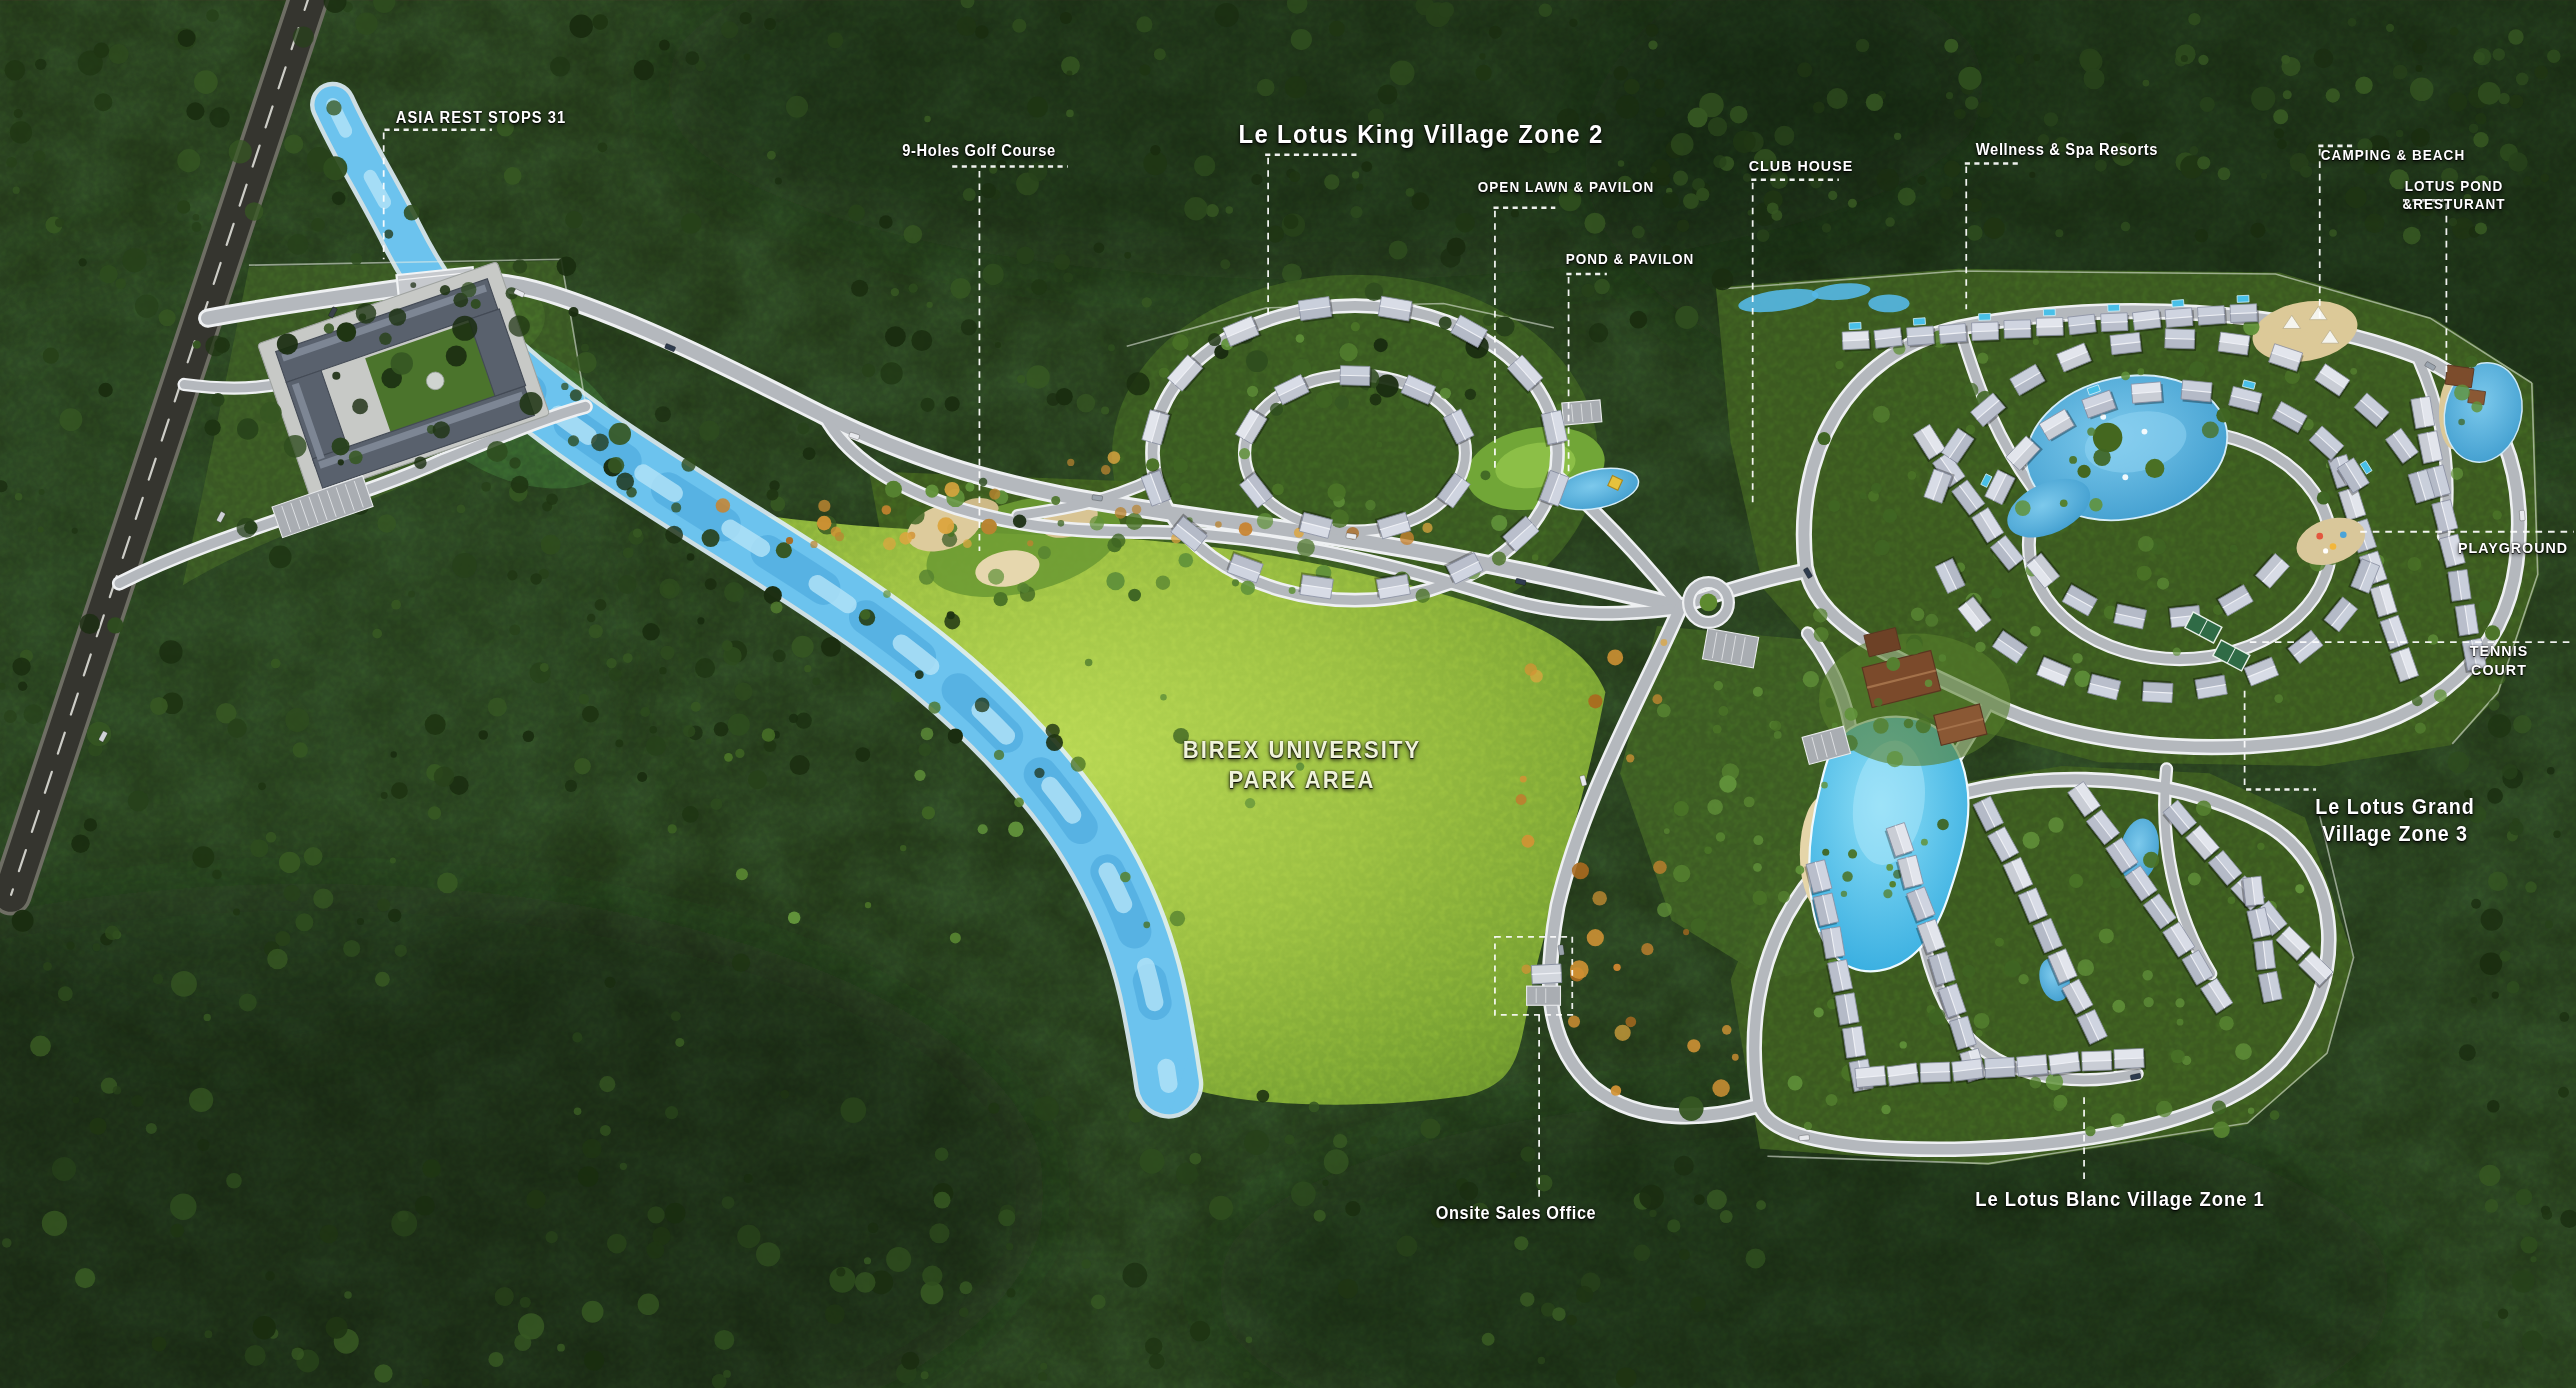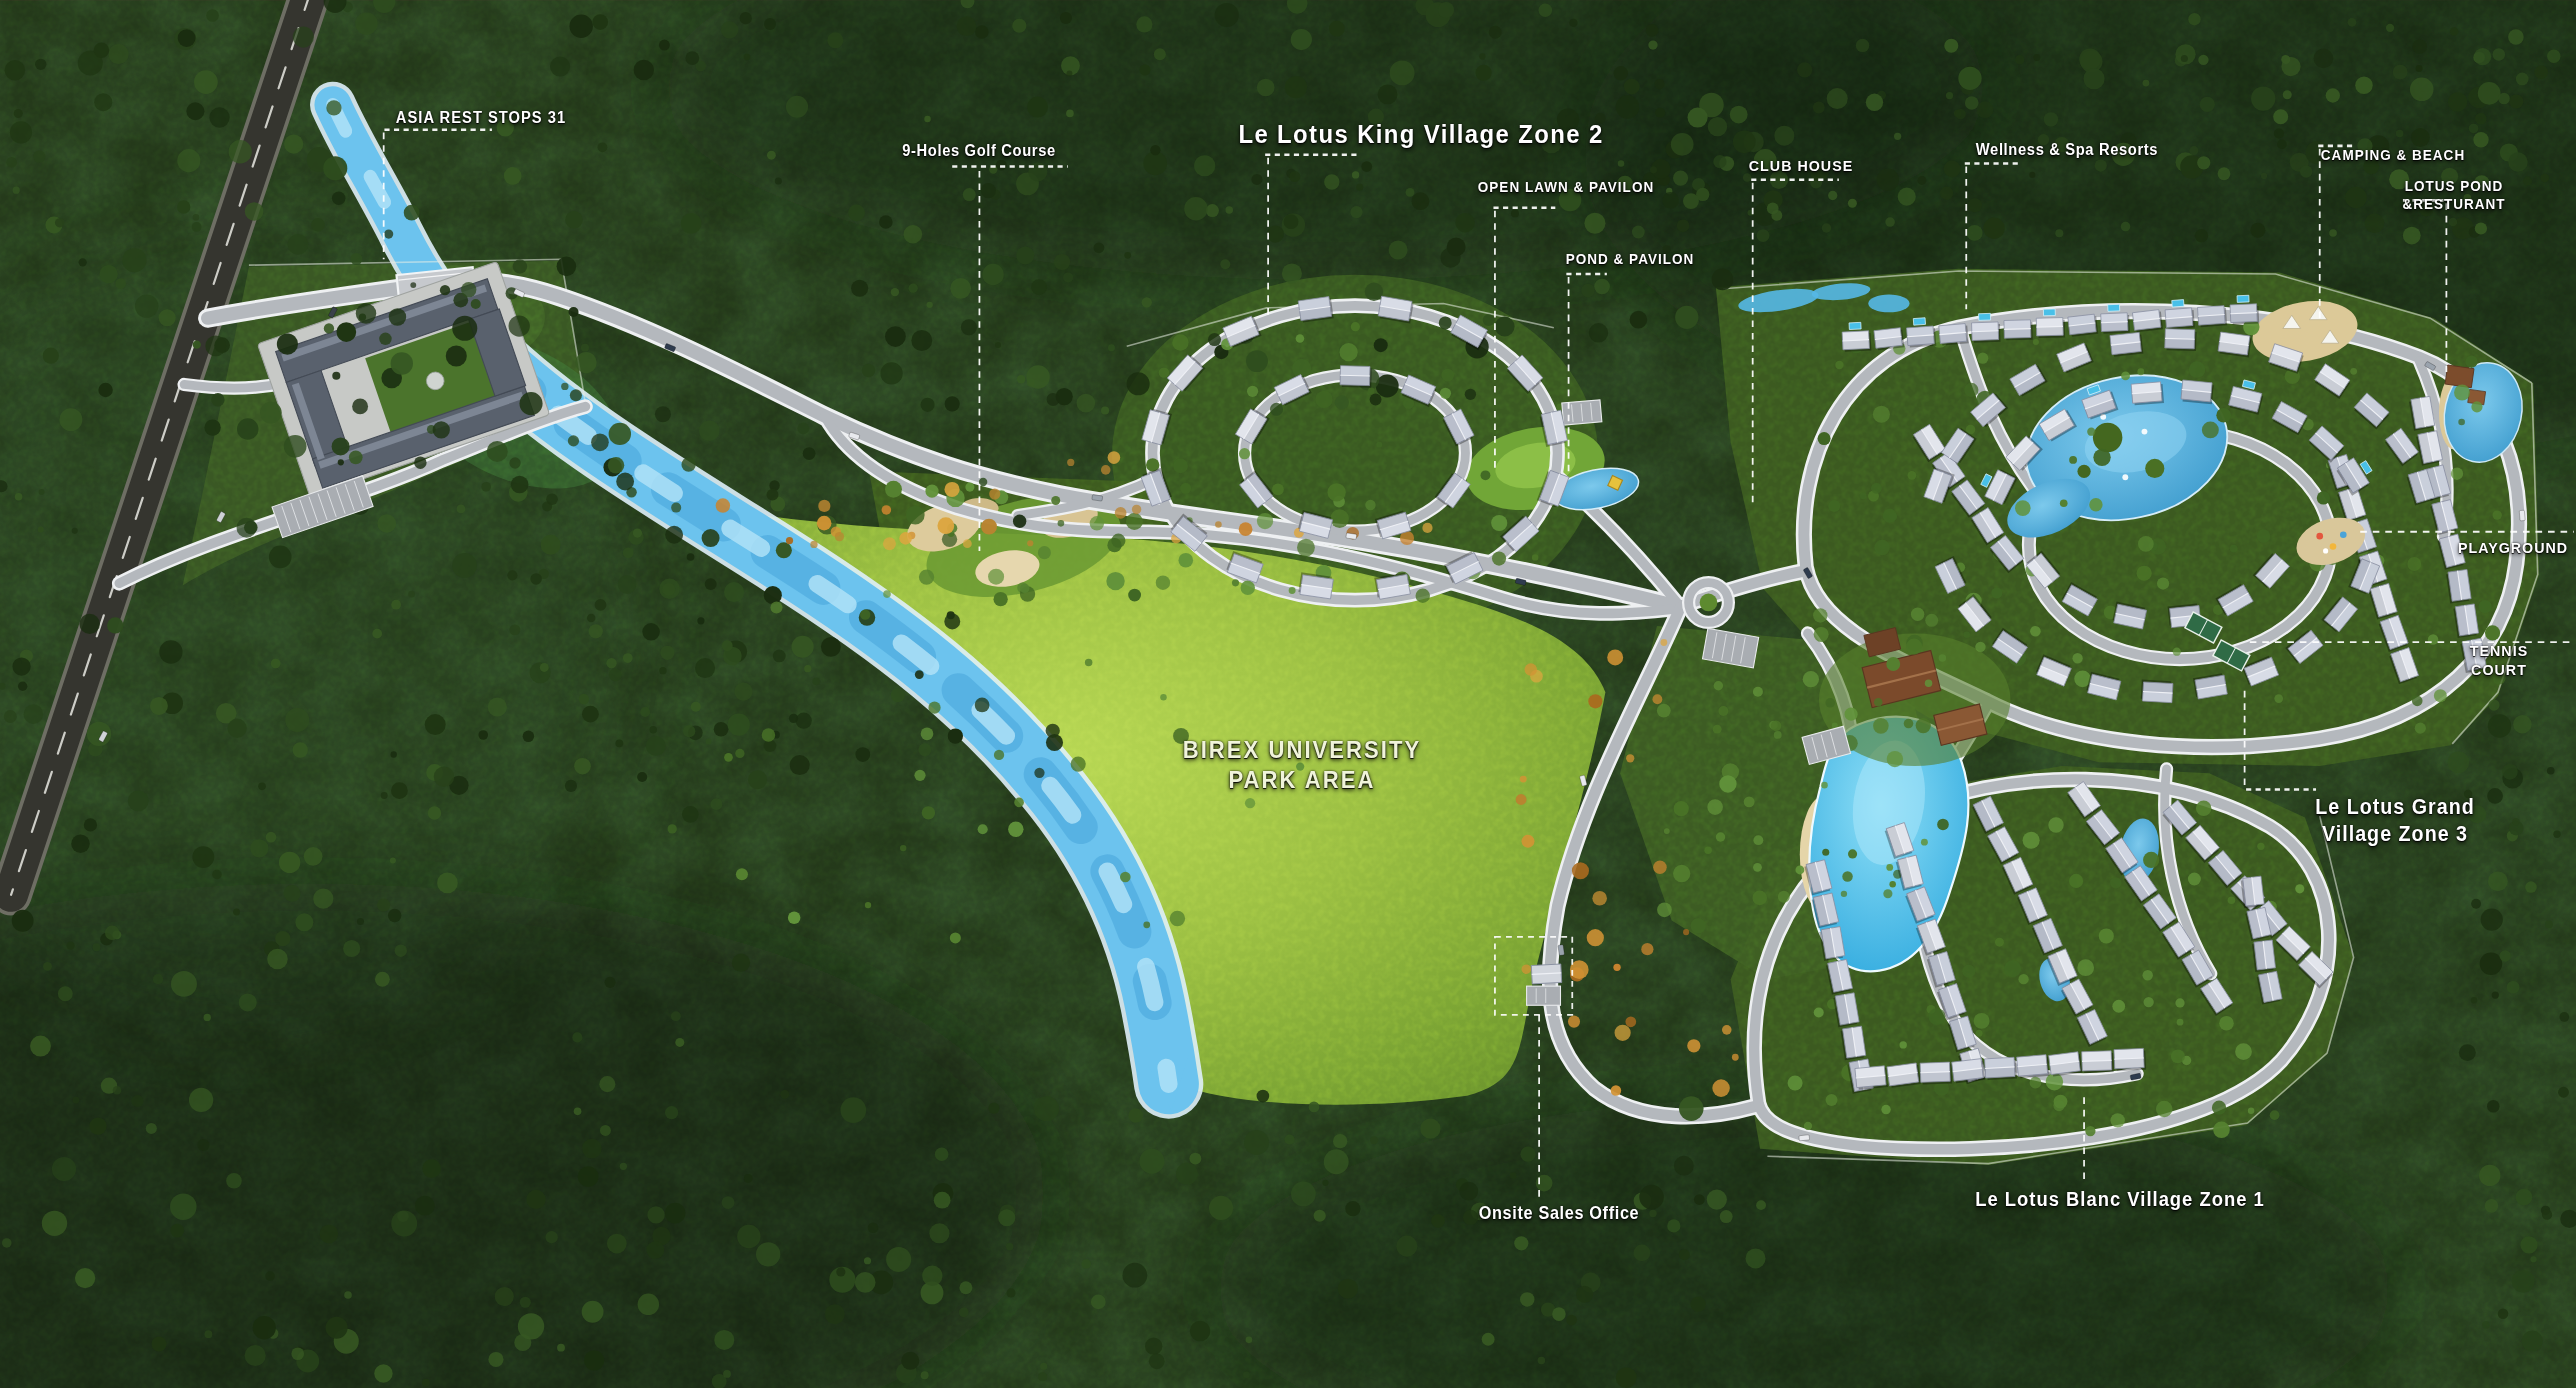--- a/index.html
+++ b/index.html
@@ -2430,18 +2430,18 @@
       <div class="map-label" style="left: 1801px; top: 156px; font-size: 15.5px; letter-spacing: 1.1px; color: rgb(255, 255, 255);"><span>CLUB HOUSE</span></div>
       <div class="map-label" style="left: 1630px; top: 250px; font-size: 14.7px; letter-spacing: 1.1px; color: rgb(255, 255, 255);"><span>POND &amp; PAVILON</span></div>
       <div class="map-label" style="left: 2067px; top: 140px; font-size: 16px; letter-spacing: 0.7px; color: rgb(255, 255, 255);"><span>Wellness &amp; Spa Resorts</span></div>
       <div class="map-label" style="left: 2393px; top: 121px; font-size: 14.7px; letter-spacing: 1.1px; color: rgb(255, 255, 255); margin-top: 25px;"><span>CAMPING &amp; BEACH</span></div>
       <div class="map-label" style="left: 2454px; top: 177px; font-size: 14.7px; letter-spacing: 1.1px; color: rgb(255, 255, 255); text-align: center;"><span>LOTUS POND &amp;RESTURANT</span></div>
       <div class="map-label" style="left: 2513px; top: 538px; font-size: 15.5px; letter-spacing: 1.1px; color: rgb(255, 255, 255);"><span>PLAYGROUND</span></div>
       <div class="map-label" style="left: 2499px; top: 616px; font-size: 15.5px; letter-spacing: 1.1px; color: rgb(255, 255, 255); margin-top: 25px;"><span>TENNIS COURT</span></div>
       <div class="map-label" style="left: 2395px; top: 794px; font-size: 21.4px; letter-spacing: 1.1px; color: rgb(255, 255, 255);"><span>Le Lotus Grand Village Zone 3</span></div>
       <div class="map-label" style="left: 1302px; top: 735px; font-size: 24px; letter-spacing: 2.2px; color: rgb(240, 244, 218);"><span>BIREX UNIVERSITY
 PARK AREA</span></div>
-      <div class="map-label" style="left: 1559px; top: 1202px; font-size: 17.7px; letter-spacing: 0.7px; color: rgb(255, 255, 255);"><span>Onsite Sales Office</span></div>
+      <div class="map-label" style="left: 1516px; top: 1202px; font-size: 17.7px; letter-spacing: 0.7px; color: rgb(255, 255, 255);"><span>Onsite Sales Office</span></div>
       <div class="map-label" style="left: 2120px; top: 1187px; font-size: 20px; letter-spacing: 1.1px; color: rgb(255, 255, 255);"><span>Le Lotus Blanc Village Zone 1</span></div>
     </div>
 
 </div>
 
 
 </body></html>

